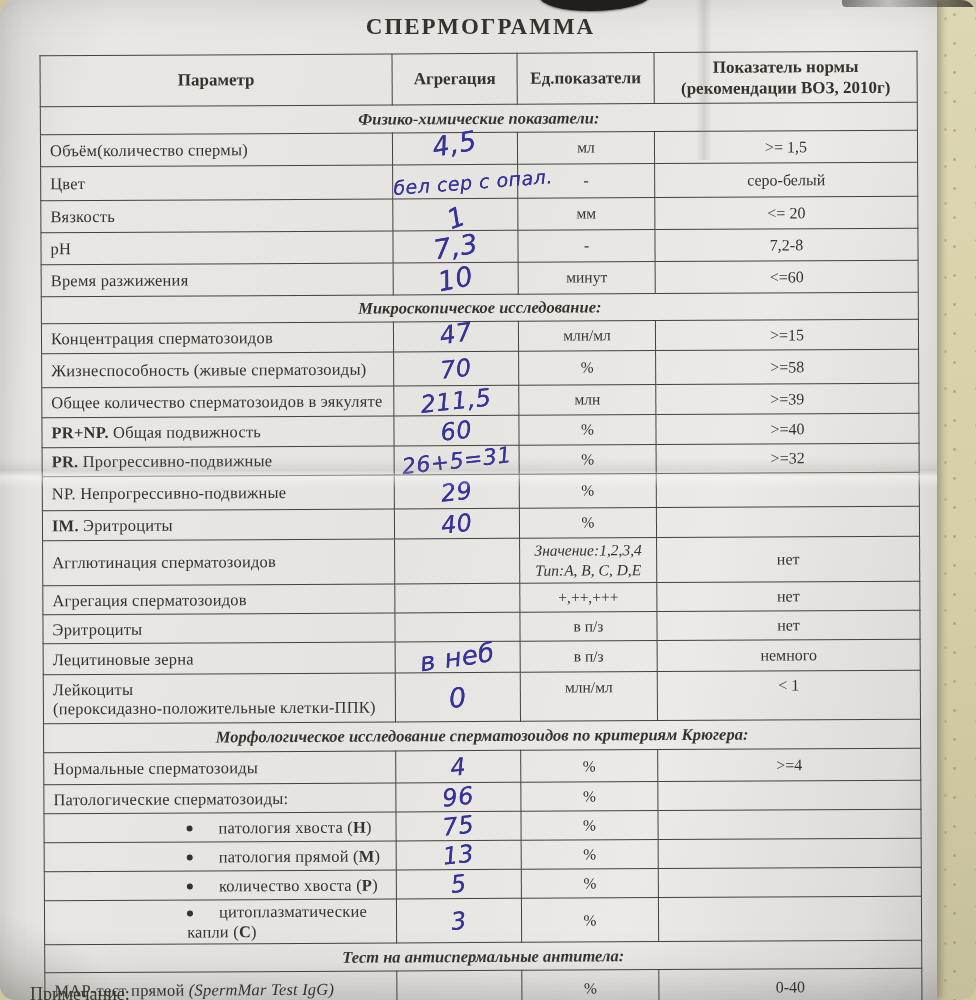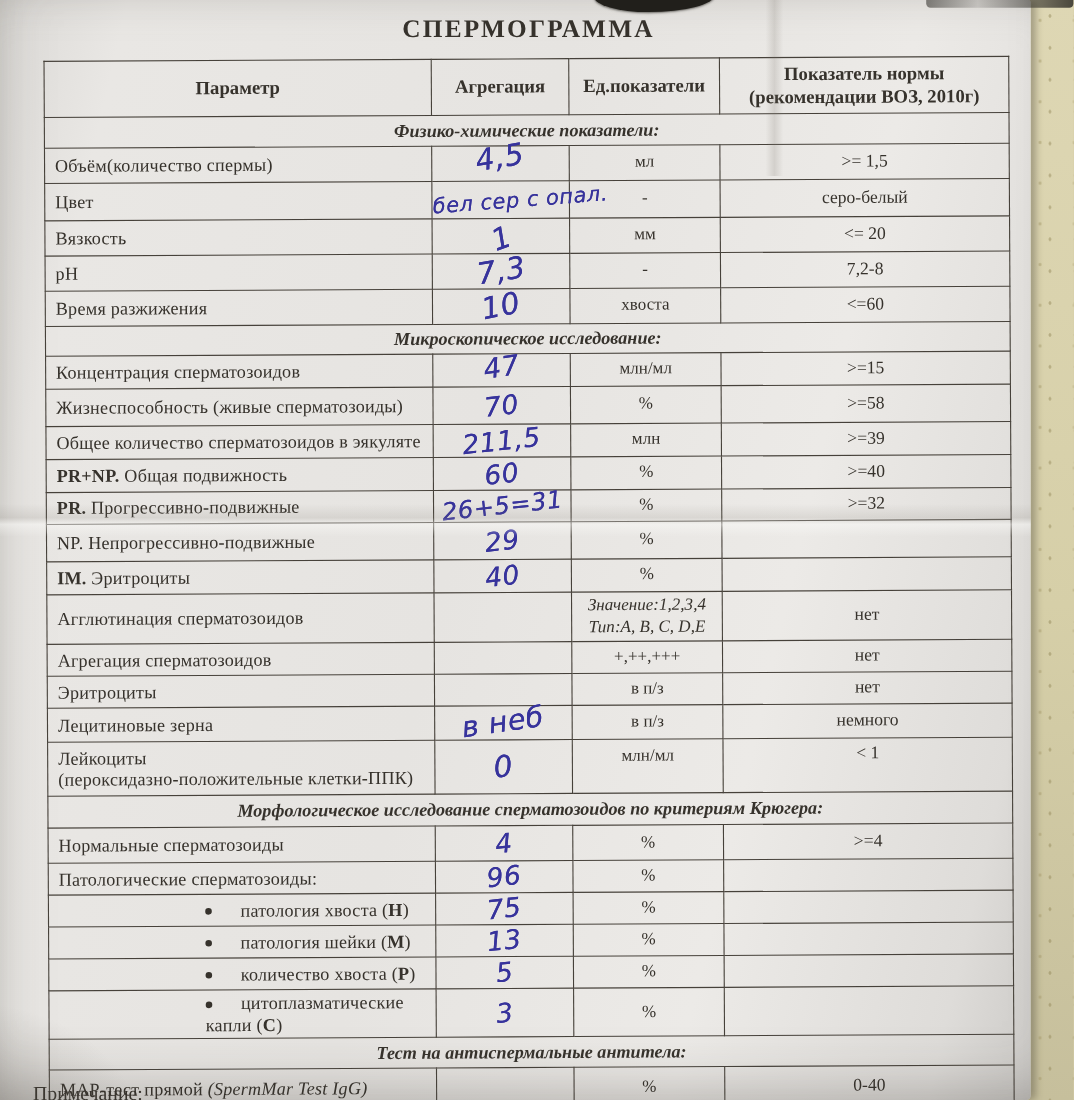--- a/index.html
+++ b/index.html
@@ -9,20 +9,21 @@
     background:#cfc7a0;
   }
   .photo{
     position:relative;width:976px;height:1000px;overflow:hidden;
     background-color:var(--desk,#d8d1ab);
     background-image:
       radial-gradient(rgba(140,128,80,.45) 1px, transparent 1.6px),
       radial-gradient(rgba(170,158,110,.5) 1px, transparent 1.6px),
       linear-gradient(180deg,#ded7b4 0%, #d6cfa8 55%, #c6bf9c 100%);
     background-size:23px 29px, 31px 37px, 100% 100%;
+    border-radius:15px;
   }
   .paper{
     position:absolute;left:0;top:0;width:937px;height:1000px;
     background:linear-gradient(103deg,
       #dcdad7 0%, #e9e7e4 10%, #e6e4e1 45%, #eceae7 72%, #dedcd9 92%, #cccac7 100%);
     box-shadow:
       inset 0 -46px 55px -40px rgba(90,85,78,.38),
       inset 34px 0 60px -48px rgba(90,85,78,.35),
       inset 0 30px 40px -34px rgba(120,115,106,.25),
       4px 0 7px rgba(60,54,44,.35);
@@ -186,21 +187,21 @@
           </tr>
           <tr>
             <td class="param-cell">pH</td>
             <td class="value-cell"><span class="hand">7,3</span></td>
             <td class="unit-cell">-</td>
             <td class="norm-cell">7,2-8</td>
           </tr>
           <tr>
             <td class="param-cell">Время разжижения</td>
             <td class="value-cell"><span class="hand">10</span></td>
-            <td class="unit-cell">хвоста</td>
+            <td class="unit-cell">минут</td>
             <td class="norm-cell">&lt;=60</td>
           </tr>
           <tr>
             <td colspan="4" class="section">Микроскопическое исследование:</td>
           </tr>
           <tr>
             <td class="param-cell">Концентрация сперматозоидов</td>
             <td class="value-cell"><span class="hand">47</span></td>
             <td class="unit-cell">млн/мл</td>
             <td class="norm-cell">&gt;=15</td>
@@ -292,21 +293,21 @@
             <td class="unit-cell">%</td>
             <td class="norm-cell"></td>
           </tr>
           <tr>
             <td class="param-cell bulleted"><span class="bullet-icon"></span><span>патология хвоста (</span><span style="font-weight: bold;">H</span><span>)</span></td>
             <td class="value-cell"><span class="hand">75</span></td>
             <td class="unit-cell">%</td>
             <td class="norm-cell"></td>
           </tr>
           <tr>
-            <td class="param-cell bulleted"><span class="bullet-icon"></span><span>патология шейки (</span><span style="font-weight: bold;">M</span><span>)</span></td>
+            <td class="param-cell bulleted"><span class="bullet-icon"></span><span>патология прямой (</span><span style="font-weight: bold;">M</span><span>)</span></td>
             <td class="value-cell"><span class="hand">13</span></td>
             <td class="unit-cell">%</td>
             <td class="norm-cell"></td>
           </tr>
           <tr>
             <td class="param-cell bulleted"><span class="bullet-icon"></span><span>количество хвоста (</span><span style="font-weight: bold;">P</span><span>)</span></td>
             <td class="value-cell"><span class="hand">5</span></td>
             <td class="unit-cell">%</td>
             <td class="norm-cell"></td>
           </tr>

